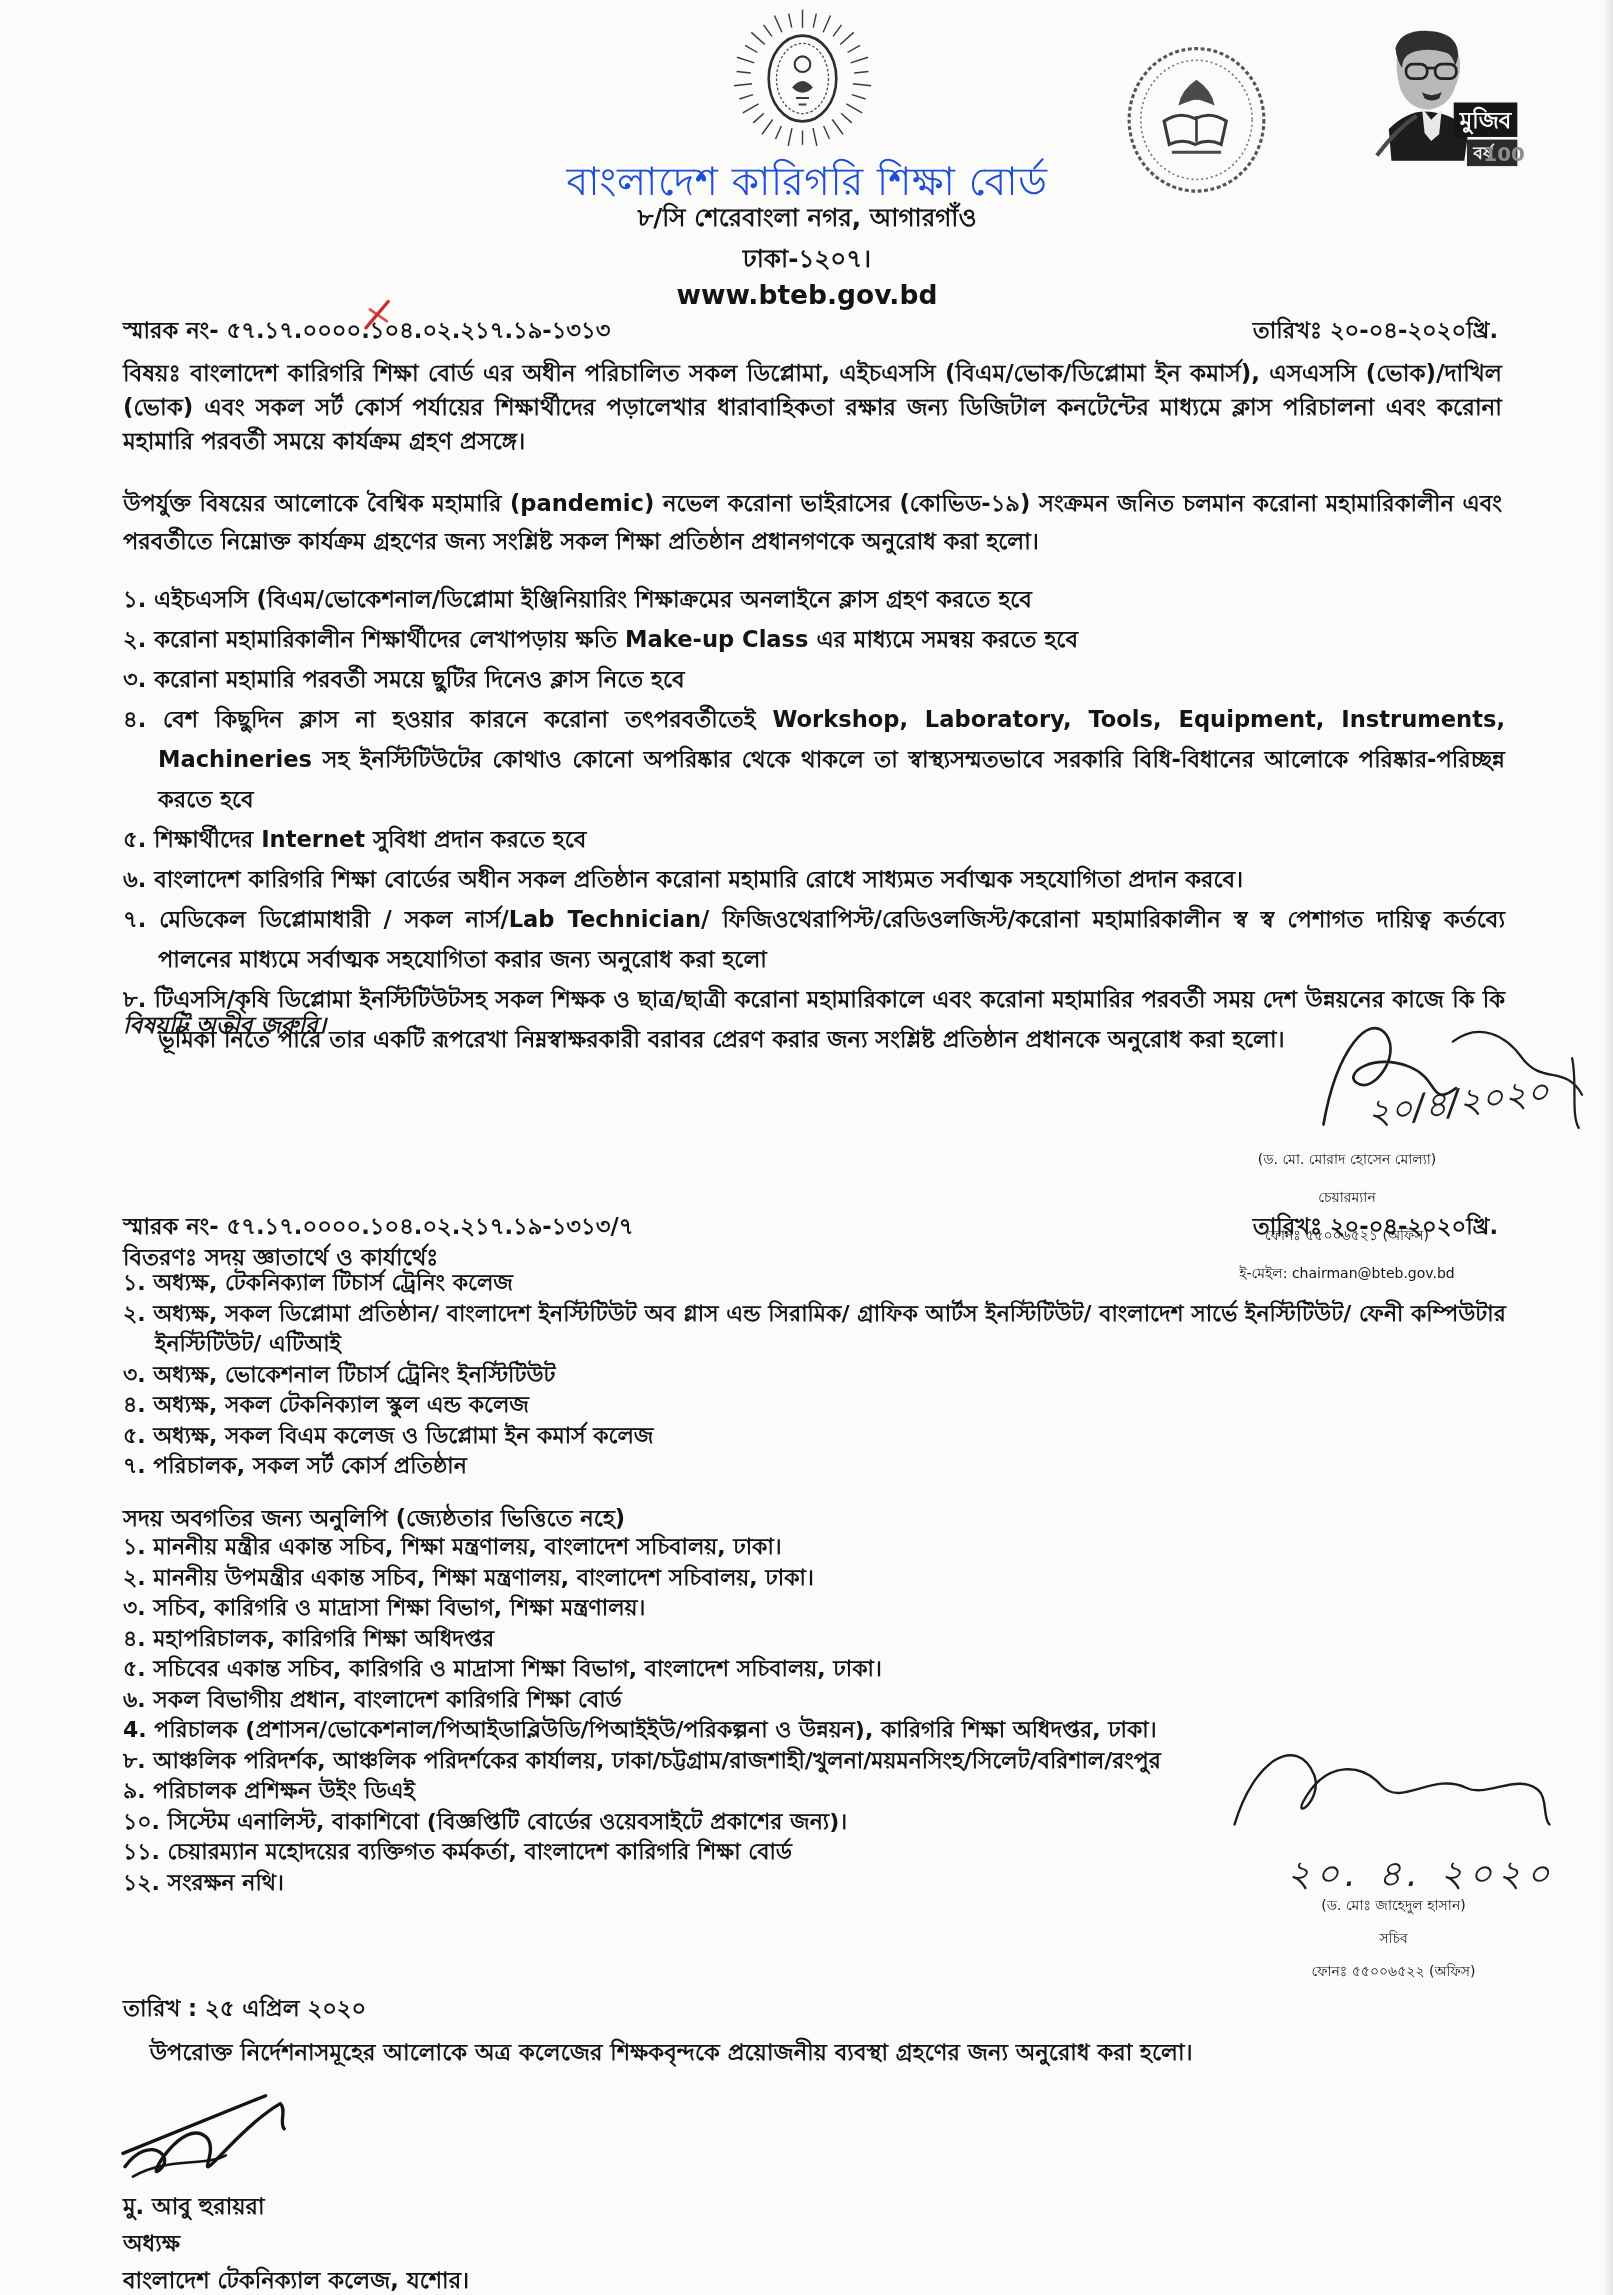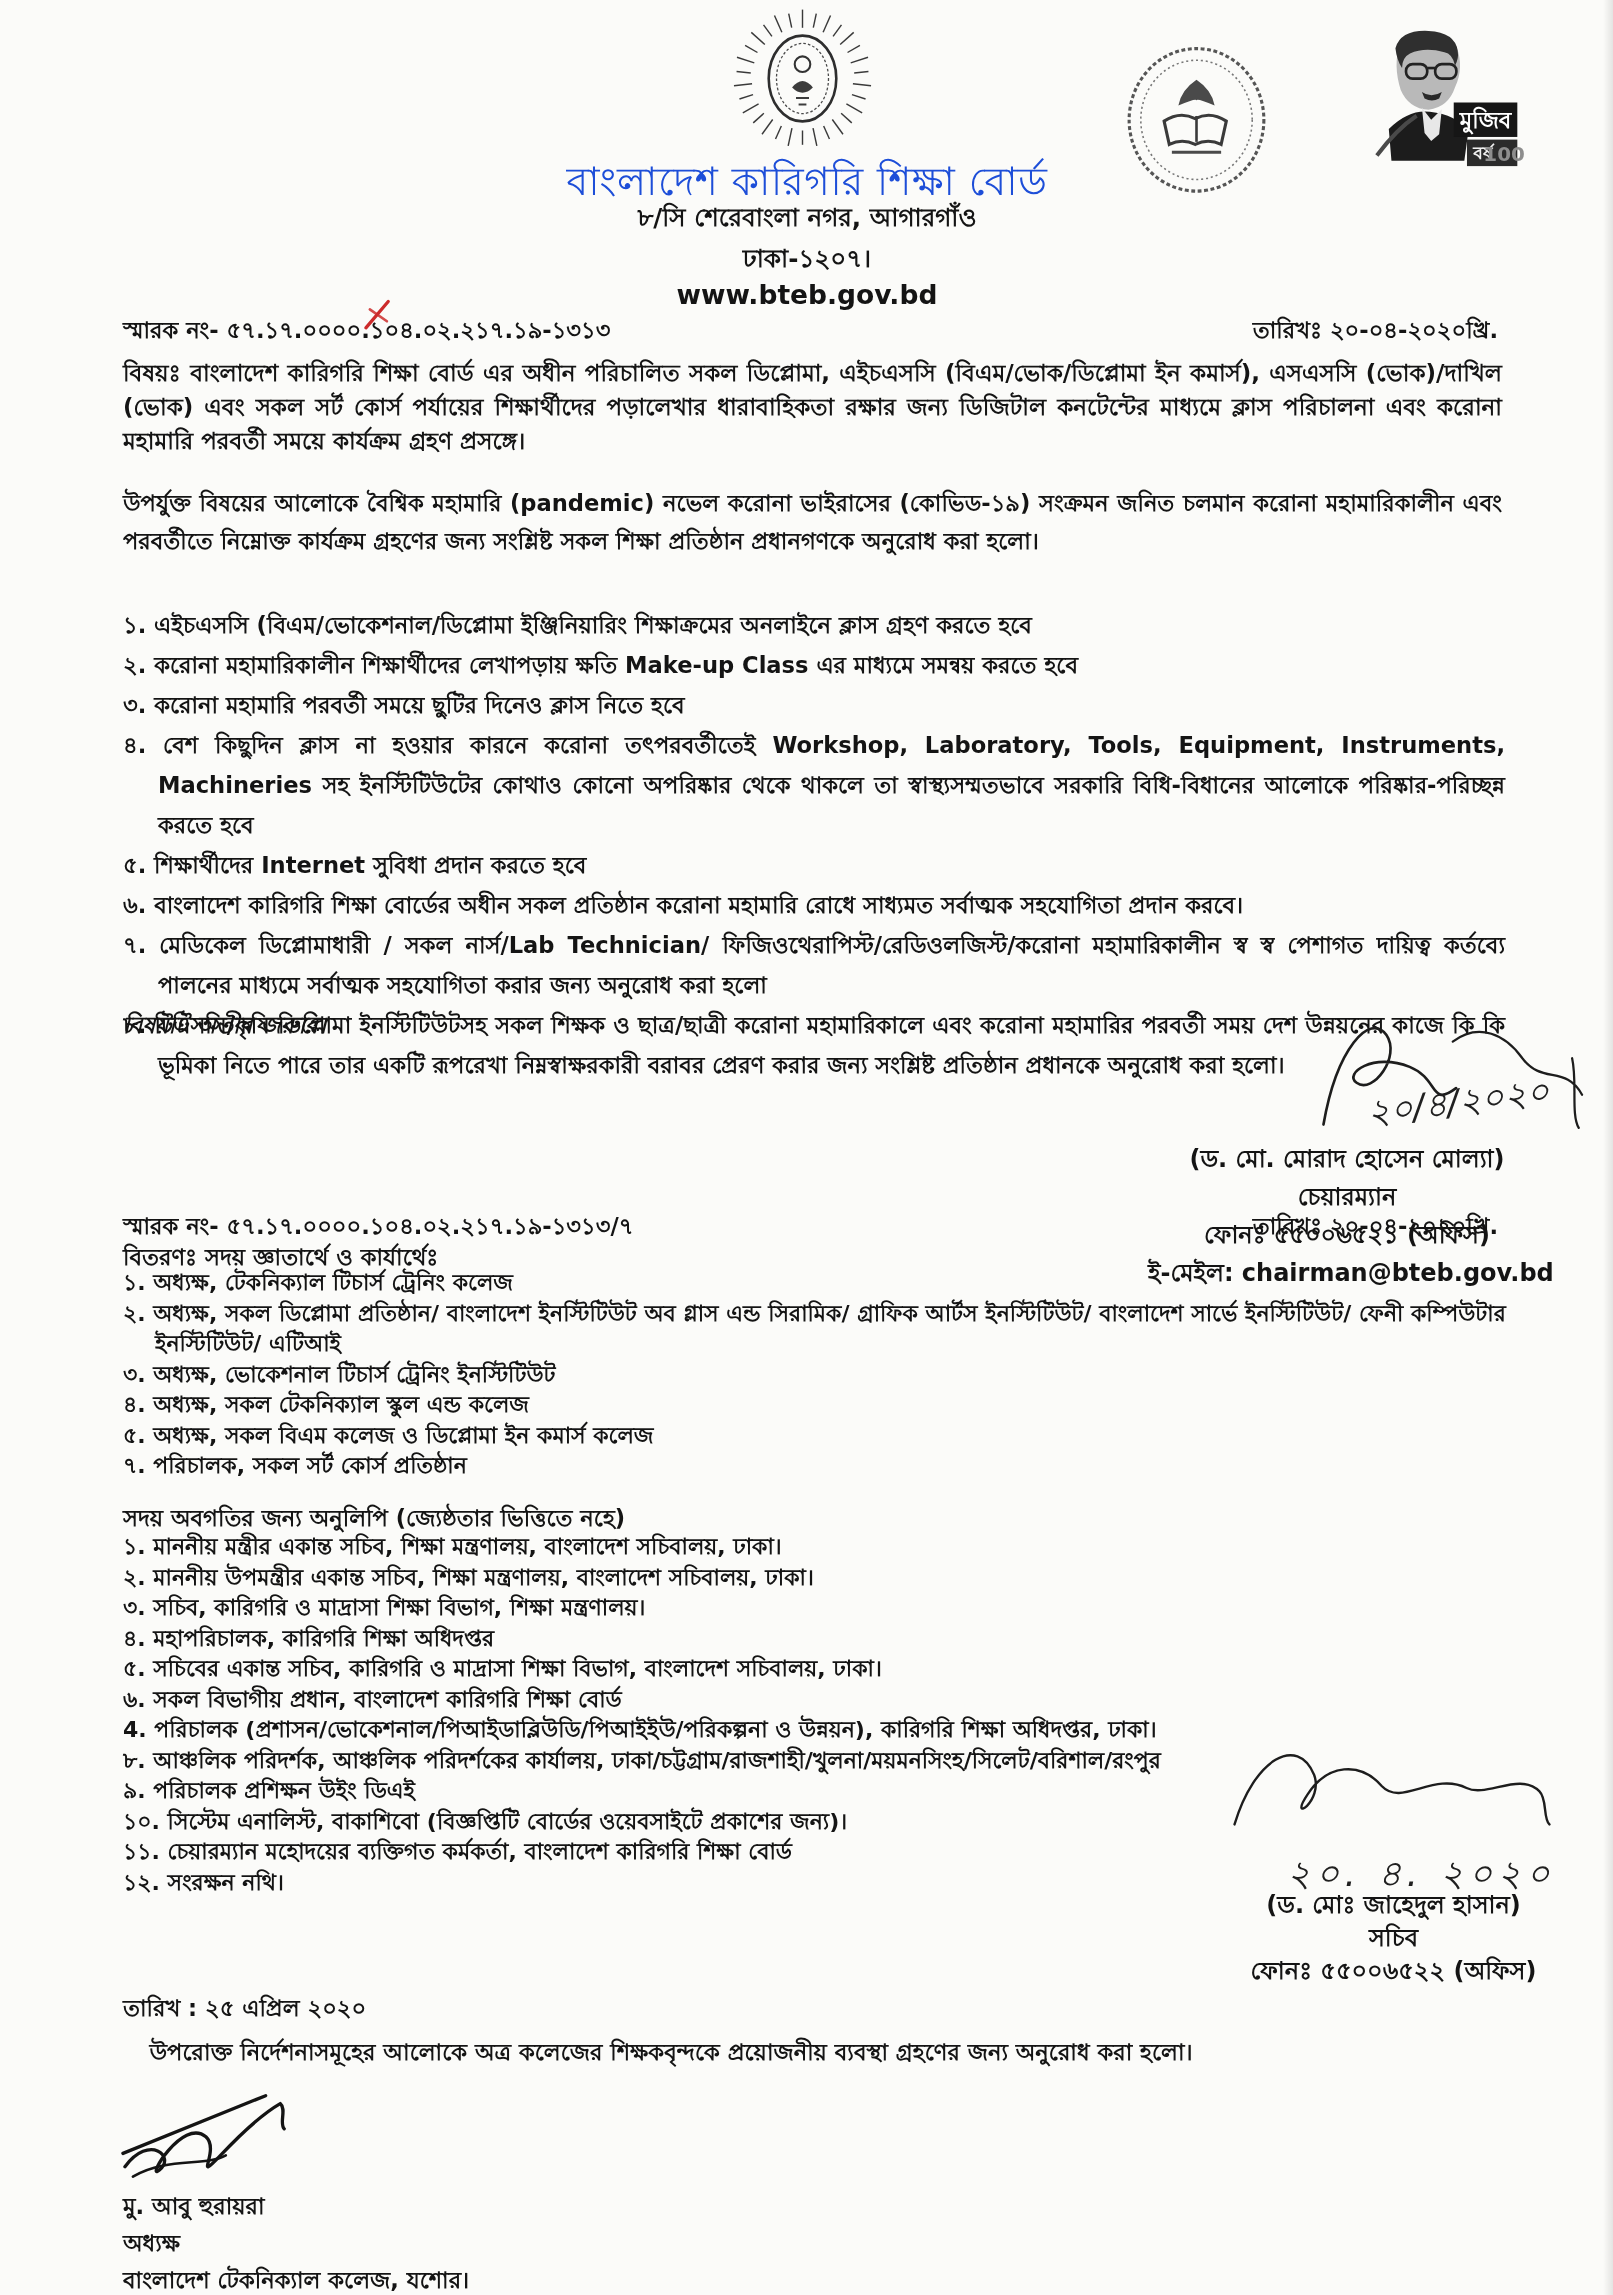--- a/index.html
+++ b/index.html
@@ -17,21 +17,21 @@
   .addr{font-size:24.6px;font-weight:600;}
   .site{font-size:26.5px;font-weight:600;}
   .memo-row{left:123px;width:1375px;display:flex;justify-content:space-between;
     font-size:22.6px;font-weight:600;white-space:nowrap;}
   .subject{left:123px;width:1379px;font-size:23px;font-weight:800;line-height:34px;text-align:justify;}
   .para{left:123px;width:1379px;font-size:22.6px;font-weight:600;line-height:38px;text-align:justify;}
   .dir-list{left:123px;width:1382px;font-size:22.6px;font-weight:600;}
   .dir-item{padding-left:35px;text-indent:-35px;line-height:40px;text-align:justify;}
   .urgent{left:123px;font-size:23px;font-weight:800;}
   .sig-block{text-align:center;}
-  .sig-line{font-size:24px;font-weight:700;line-height:38px;white-space:nowrap;}
+  .sig-line{font-size:14px;font-weight:400;line-height:38px;white-space:nowrap;}
   .small-list{left:123px;width:1387px;font-size:22px;font-weight:600;}
   .small-item{padding-left:32px;text-indent:-32px;line-height:30.5px;}
   .list-heading{left:123px;font-size:22.6px;font-weight:800;}
   .hand{font-style:italic;font-weight:500;color:#202020;}
   .closing{left:123px;width:1387px;padding-left:26.5px;font-size:22.6px;font-weight:600;}
   .principal-line{left:123px;font-size:22.6px;font-weight:600;}
   svg text{font-family:"DejaVu Sans","Liberation Sans",sans-serif;}
 </style>
 </head>
 <body>
@@ -126,21 +126,21 @@
   <svg width="46" height="40" viewBox="0 0 70 60">
     <path d="M12 48 L46 8" stroke="#cc2b2b" stroke-width="5" fill="none" stroke-linecap="round"></path>
     <path d="M18 20 L44 38" stroke="#cc2b2b" stroke-width="4" fill="none" stroke-linecap="round" opacity=".85"></path>
   </svg>
 </div>
 
 <div class="abs subject" style="top:356px;">বিষয়ঃ বাংলাদেশ কারিগরি শিক্ষা বোর্ড এর অধীন পরিচালিত সকল ডিপ্লোমা, এইচএসসি (বিএম/ভোক/ডিপ্লোমা ইন কমার্স), এসএসসি (ভোক)/দাখিল (ভোক) এবং সকল সর্ট কোর্স পর্যায়ের শিক্ষার্থীদের পড়ালেখার ধারাবাহিকতা রক্ষার জন্য ডিজিটাল কনটেন্টের মাধ্যমে ক্লাস পরিচালনা এবং করোনা মহামারি পরবর্তী সময়ে কার্যক্রম গ্রহণ প্রসঙ্গে।</div>
 
 <div class="abs para" style="top:484px;">উপর্যুক্ত বিষয়ের আলোকে বৈশ্বিক মহামারি (pandemic) নভেল করোনা ভাইরাসের (কোভিড-১৯) সংক্রমন জনিত চলমান করোনা মহামারিকালীন এবং পরবর্তীতে নিম্নোক্ত কার্যক্রম গ্রহণের জন্য সংশ্লিষ্ট সকল শিক্ষা প্রতিষ্ঠান প্রধানগণকে অনুরোধ করা হলো।</div>
 
-<div class="abs dir-list" style="top:605px;">
+<div class="abs dir-list" style="top:579px;">
   <div class="dir-item">১. এইচএসসি (বিএম/ভোকেশনাল/ডিপ্লোমা ইঞ্জিনিয়ারিং শিক্ষাক্রমের অনলাইনে ক্লাস গ্রহণ করতে হবে</div>
   <div class="dir-item">২. করোনা মহামারিকালীন শিক্ষার্থীদের লেখাপড়ায় ক্ষতি Make-up Class এর মাধ্যমে সমন্বয় করতে হবে</div>
   <div class="dir-item">৩. করোনা মহামারি পরবর্তী সময়ে ছুটির দিনেও ক্লাস নিতে হবে</div>
   <div class="dir-item">৪. বেশ কিছুদিন ক্লাস না হওয়ার কারনে করোনা তৎপরবর্তীতেই Workshop, Laboratory, Tools, Equipment, Instruments, Machineries সহ ইনস্টিটিউটের কোথাও কোনো অপরিষ্কার থেকে থাকলে তা স্বাস্থ্যসম্মতভাবে সরকারি বিধি-বিধানের আলোকে পরিষ্কার-পরিচ্ছন্ন করতে হবে</div>
   <div class="dir-item">৫. শিক্ষার্থীদের Internet সুবিধা প্রদান করতে হবে</div>
   <div class="dir-item">৬. বাংলাদেশ কারিগরি শিক্ষা বোর্ডের অধীন সকল প্রতিষ্ঠান করোনা মহামারি রোধে সাধ্যমত সর্বাত্মক সহযোগিতা প্রদান করবে।</div>
   <div class="dir-item">৭. মেডিকেল ডিপ্লোমাধারী / সকল নার্স/Lab Technician/ ফিজিওথেরাপিস্ট/রেডিওলজিস্ট/করোনা মহামারিকালীন স্ব স্ব পেশাগত দায়িত্ব কর্তব্যে পালনের মাধ্যমে সর্বাত্মক সহযোগিতা করার জন্য অনুরোধ করা হলো</div>
   <div class="dir-item">৮. টিএসসি/কৃষি ডিপ্লোমা ইনস্টিটিউটসহ সকল শিক্ষক ও ছাত্র/ছাত্রী করোনা মহামারিকালে এবং করোনা মহামারির পরবর্তী সময় দেশ উন্নয়নের কাজে কি কি ভূমিকা নিতে পারে তার একটি রূপরেখা নিম্নস্বাক্ষরকারী বরাবর প্রেরণ করার জন্য সংশ্লিষ্ট প্রতিষ্ঠান প্রধানকে অনুরোধ করা হলো।</div>
 </div>
 

